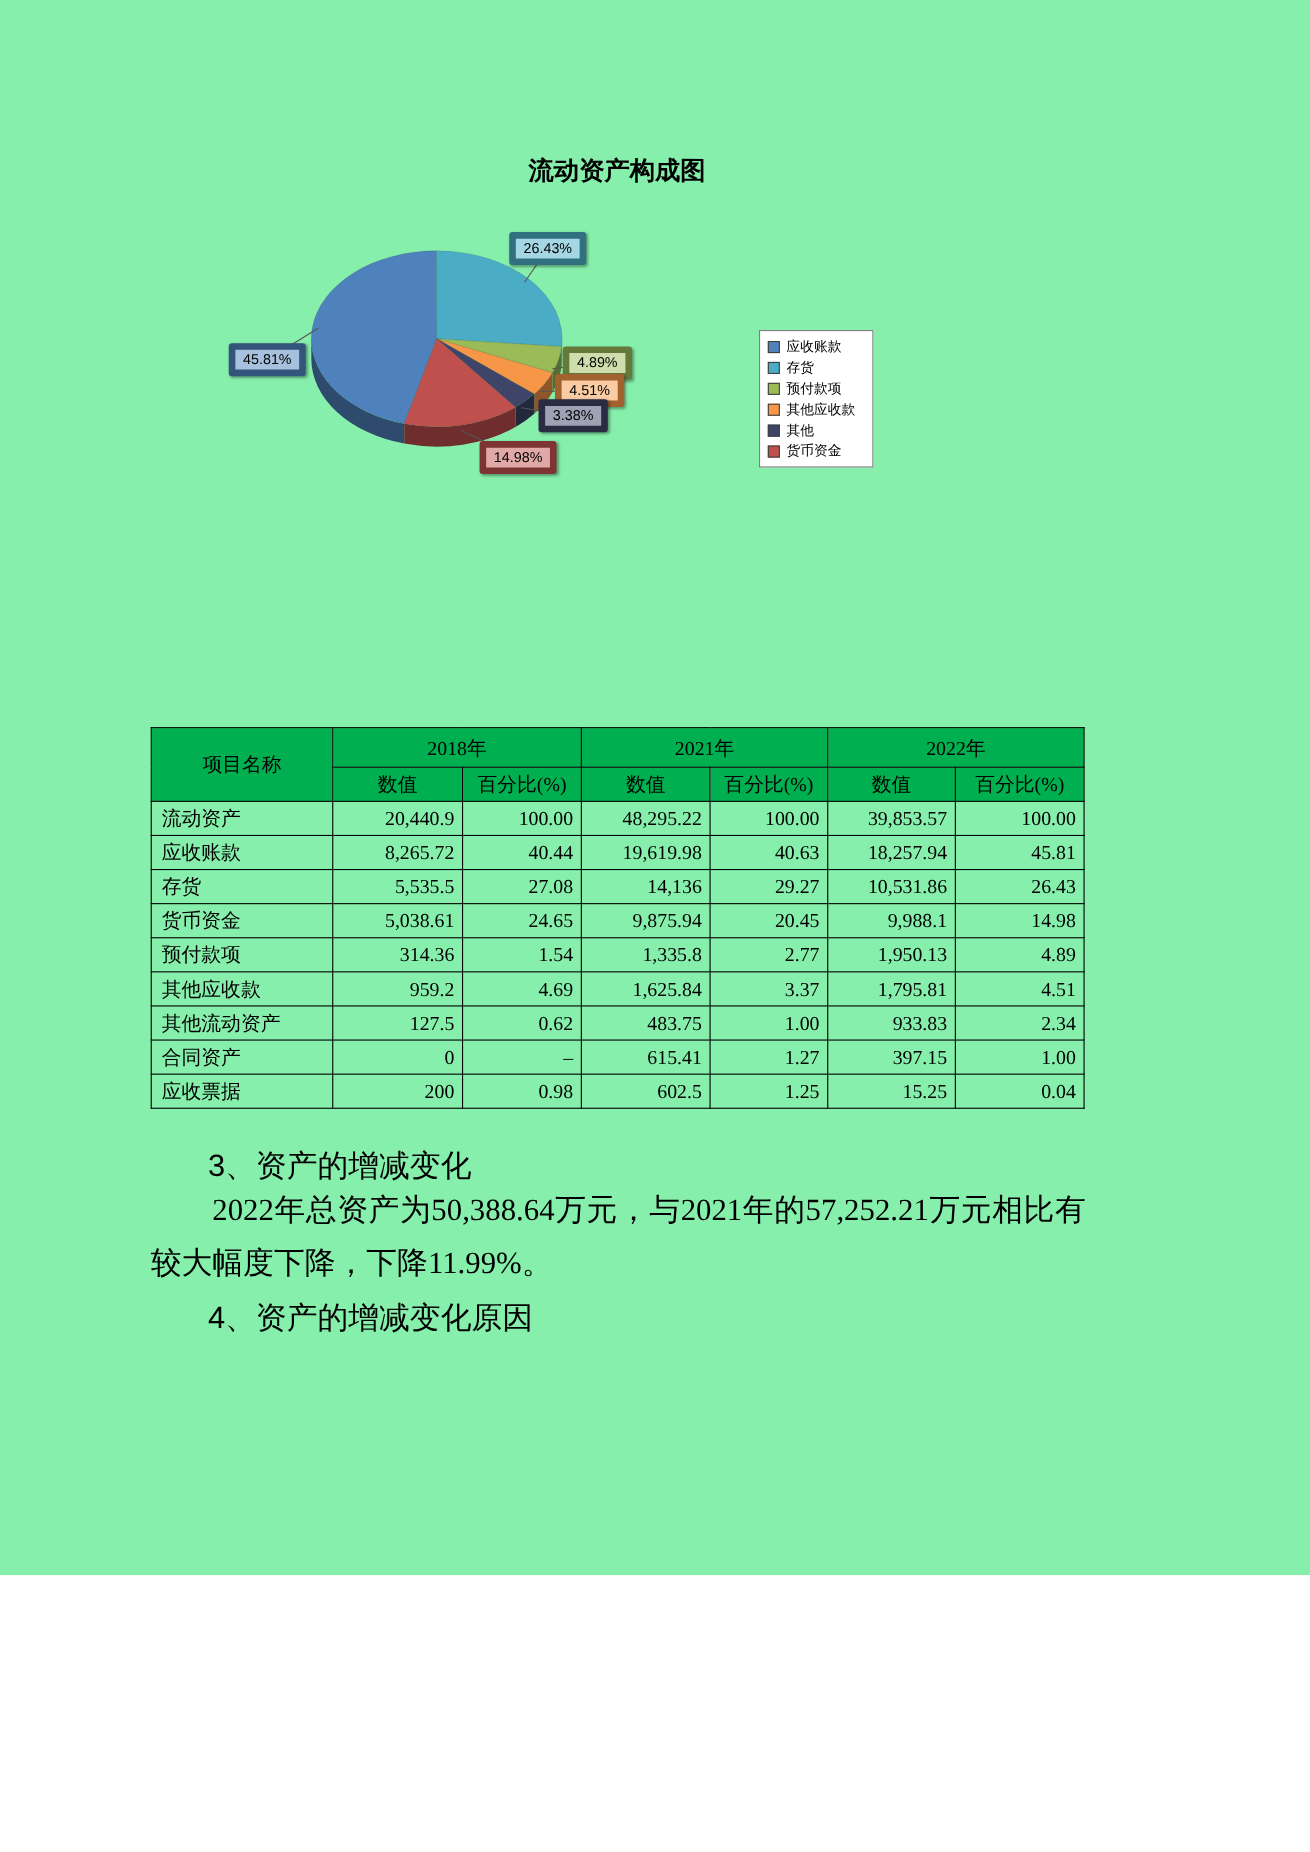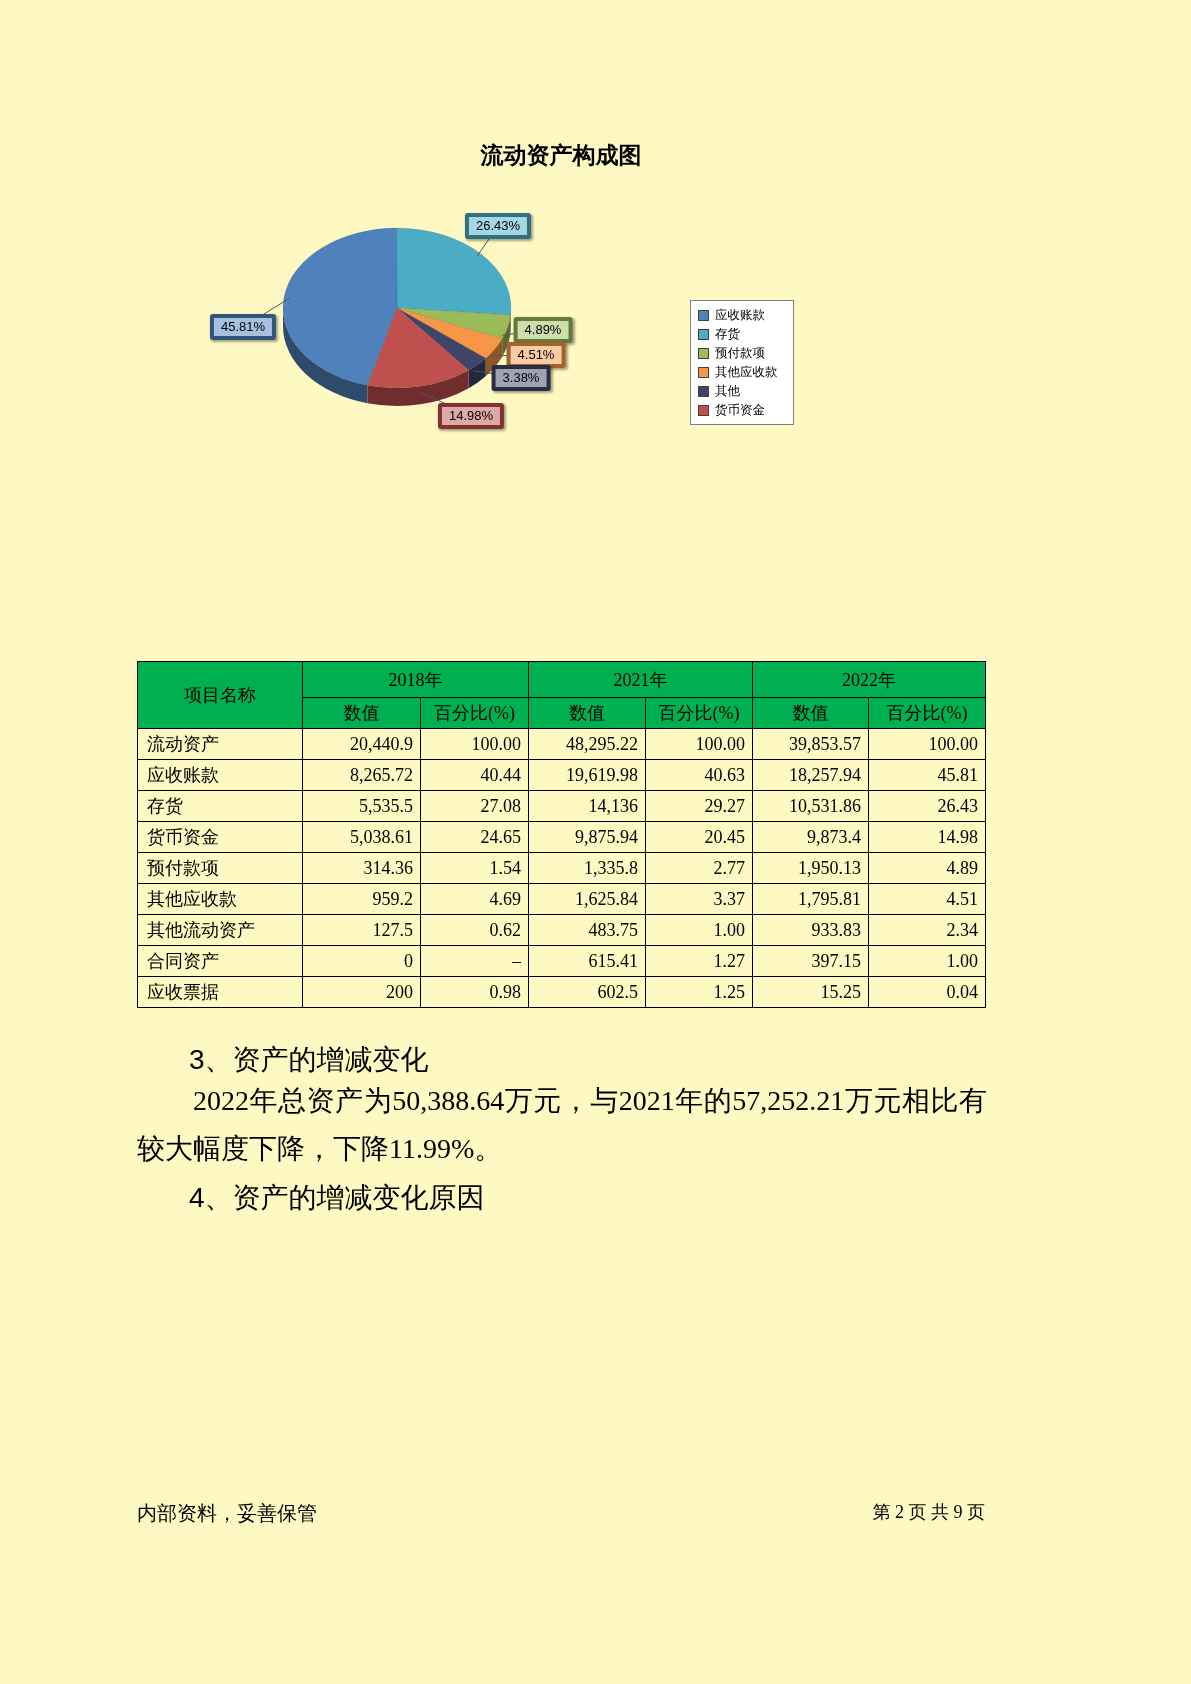--- a/index.html
+++ b/index.html
@@ -1,31 +1,31 @@
 <!DOCTYPE html>
 <html><head>
 <meta charset="utf-8">
 <style>
   * { margin:0; padding:0; box-sizing:border-box; }
   html,body { background:#ffffff; }
   .page {
-    position:relative; width:1191px; height:1684px; background:#fef9c3;
+    position:relative; width:1191px; height:1432px; background:#86efac;
     font-family:"Liberation Serif", serif; color:#000; overflow:hidden;
     margin:0 auto;
   }
   .doc-title {
     position:absolute; top:140px; left:137px; width:848px; text-align:center;
     font-family:"Liberation Sans", sans-serif; font-weight:bold; font-size:23px;
   }
   .chart-area { position:absolute; top:185px; left:0; width:1191px; height:330px; }
   #pie-svg { position:absolute; left:0; top:0; width:1191px; height:330px; }
   .callout {
     position:absolute; transform:translate(-50%,-50%);
     font-family:"Liberation Sans", sans-serif; font-size:13px; line-height:16px;
-    padding:1px 7px; border:4px solid #404040; border-radius:3px;
+    padding:1px 7px; border:6px solid #404040; border-radius:3px;
     box-shadow:1.5px 1.5px 2.5px rgba(0,0,0,0.35); white-space:nowrap; color:#000;
   }
   .legend {
     position:absolute; left:690px; top:115px; width:104px;
     background:#fff; border:1px solid #7f7f7f; padding:8px 7px;
     display:flex; flex-direction:column; gap:7px;
   }
   .legend-item { display:flex; align-items:center; gap:6px;
     font-family:"Liberation Sans", sans-serif; font-size:12.5px; line-height:12px; }
   .swatch { width:11px; height:11px; border:1px solid #404040; flex:none; }
@@ -170,21 +170,21 @@
           <td class="num">29.27</td>
           <td class="num">10,531.86</td>
           <td class="num">26.43</td>
         </tr>
         <tr>
           <td class="name">货币资金</td>
           <td class="num">5,038.61</td>
           <td class="num">24.65</td>
           <td class="num">9,875.94</td>
           <td class="num">20.45</td>
-          <td class="num">9,873.4</td>
+          <td class="num">9,988.1</td>
           <td class="num">14.98</td>
         </tr>
         <tr>
           <td class="name">预付款项</td>
           <td class="num">314.36</td>
           <td class="num">1.54</td>
           <td class="num">1,335.8</td>
           <td class="num">2.77</td>
           <td class="num">1,950.13</td>
           <td class="num">4.89</td>

